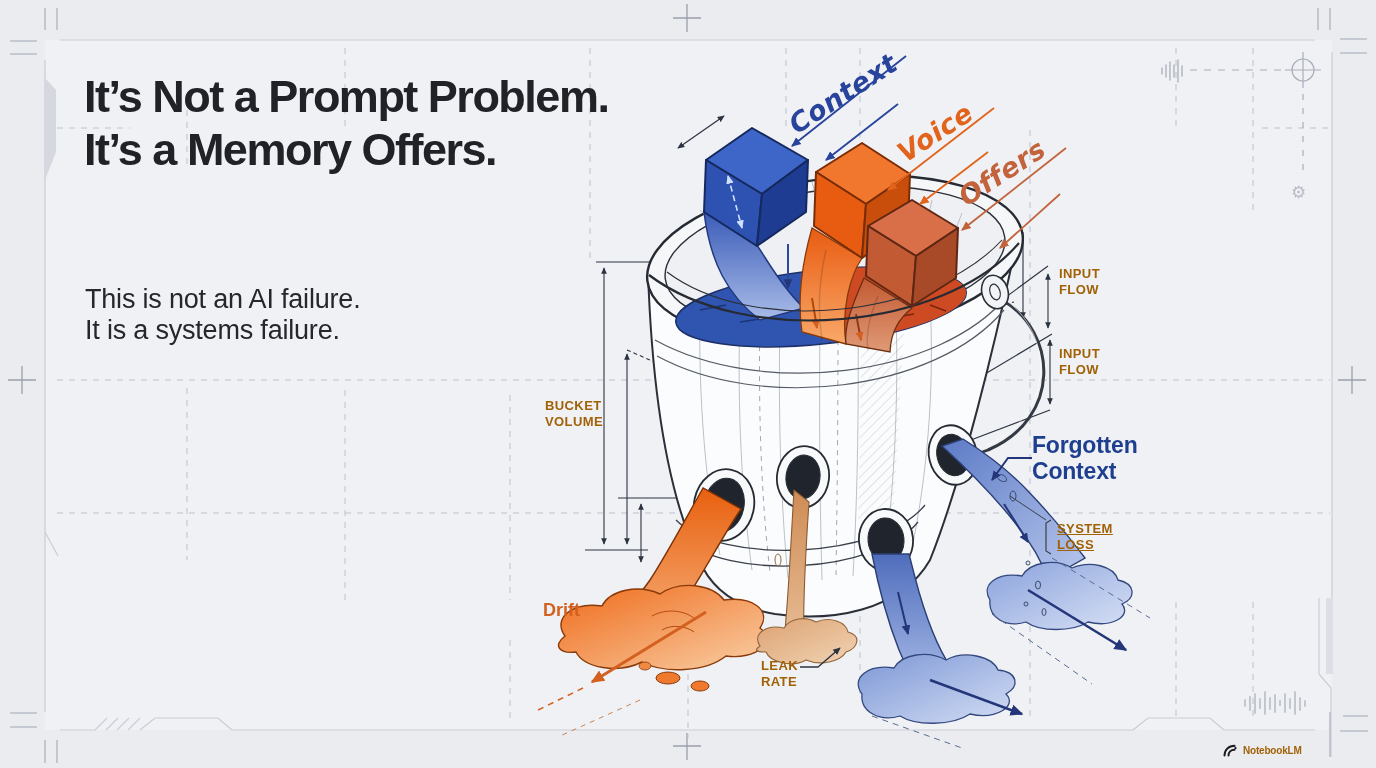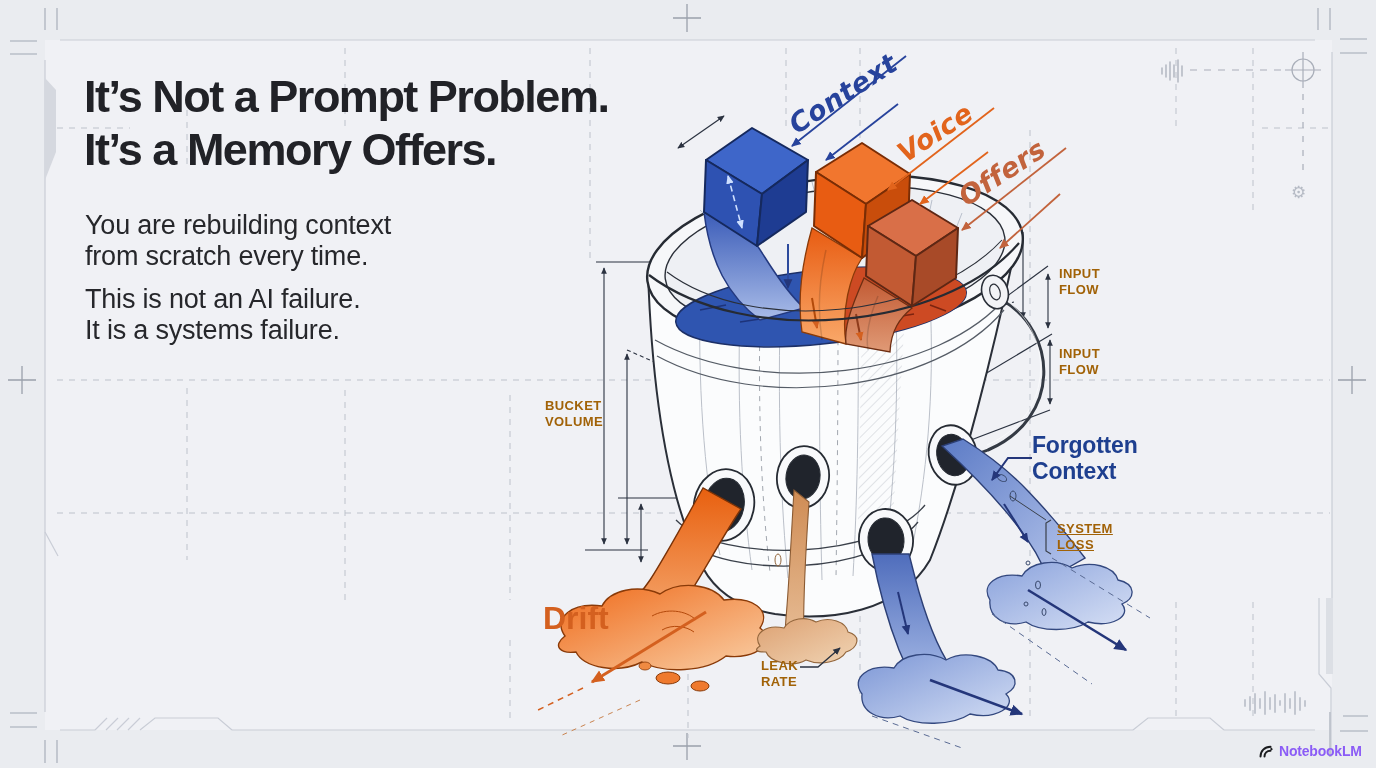--- a/index.html
+++ b/index.html
@@ -20,24 +20,24 @@
   .off{left:917px;top:157px;transform:rotate(-33deg);color:#c2633c;}
   .smallcap{font-size:13px;line-height:16px;font-weight:bold;color:#a16207;
             letter-spacing:0.4px;}
   .if1{left:1059px;top:266px;}
   .if2{left:1059px;top:346px;}
   .bv{left:545px;top:398px;width:60px;text-align:left;}
   .sl{left:1057px;top:521px;text-decoration:underline;}
   .lr{left:761px;top:658px;}
   .forgotten{left:1032px;top:432px;font-size:23px;line-height:26px;font-weight:bold;
              color:#1e3f8f;letter-spacing:-0.2px;}
-  .drift{left:543px;top:600px;font-size:32px;font-weight:bold;color:#d4601f;}
+  .drift{left:543px;top:600px;font-size:18px;font-weight:bold;color:#d4601f;}
   .gear{left:1291px;top:182px;font-size:17px;color:#b6bbc5;position:absolute;}
-  .brand{position:absolute;left:1258px;top:743px;display:flex;align-items:center;gap:4px;
-         font-size:14px;font-weight:bold;color:#8b5cf6;letter-spacing:-0.2px;}
+  .brand{position:absolute;left:1222px;top:743px;display:flex;align-items:center;gap:4px;
+         font-size:10px;font-weight:bold;color:#a16207;letter-spacing:-0.2px;}
 </style>
 </head>
 <body>
 
 <div class="stage">
 
 <svg class="layer" width="1376" height="768" viewBox="0 0 1376 768">
   <defs>
     <marker id="ahD" viewBox="0 0 10 10" refX="8" refY="5" markerWidth="6.5" markerHeight="6.5" orient="auto-start-reverse">
           <path d="M0,1 L9,5 L0,9 z" fill="#2b3240"></path>
@@ -357,21 +357,20 @@
       <path d="M1032,458 L1008,458 L992,480" stroke="#24367a" stroke-width="2" marker-end="url(#ahB)"></path>
       <path d="M1051,520 L1046,523 L1046,551 L1051,554" stroke="#3a404a" stroke-width="1.2"></path>
       <line x1="1046" y1="520" x2="1010" y2="496" stroke="#3a404a" stroke-width="1"></line>
       <path d="M800,667 L818,667 L840,648" stroke="#2b3240" stroke-width="1.3" marker-end="url(#ahD)"></path>
     </g>
   </g>
 </svg>
 
 <div class="txt headline"><span>It’s Not a Prompt Problem.</span><br><span>It’s a Memory Offers.</span></div>
 
-<div class="txt bodycopy para1"><span>You are rebuilding context</span><br><span>from scratch every time.</span></div>
 
 <div class="txt bodycopy para2"><span>This is not an AI failure.</span><br><span>It is a systems failure.</span></div>
 
 <div class="txt flowlabel ctx">Context</div>
 <div class="txt flowlabel voc">Voice</div>
 <div class="txt flowlabel off">Offers</div>
 
 <div class="txt smallcap if1"><span>INPUT</span><br><span>FLOW</span></div>
 
 <div class="txt smallcap if2"><span>INPUT</span><br><span>FLOW</span></div>

